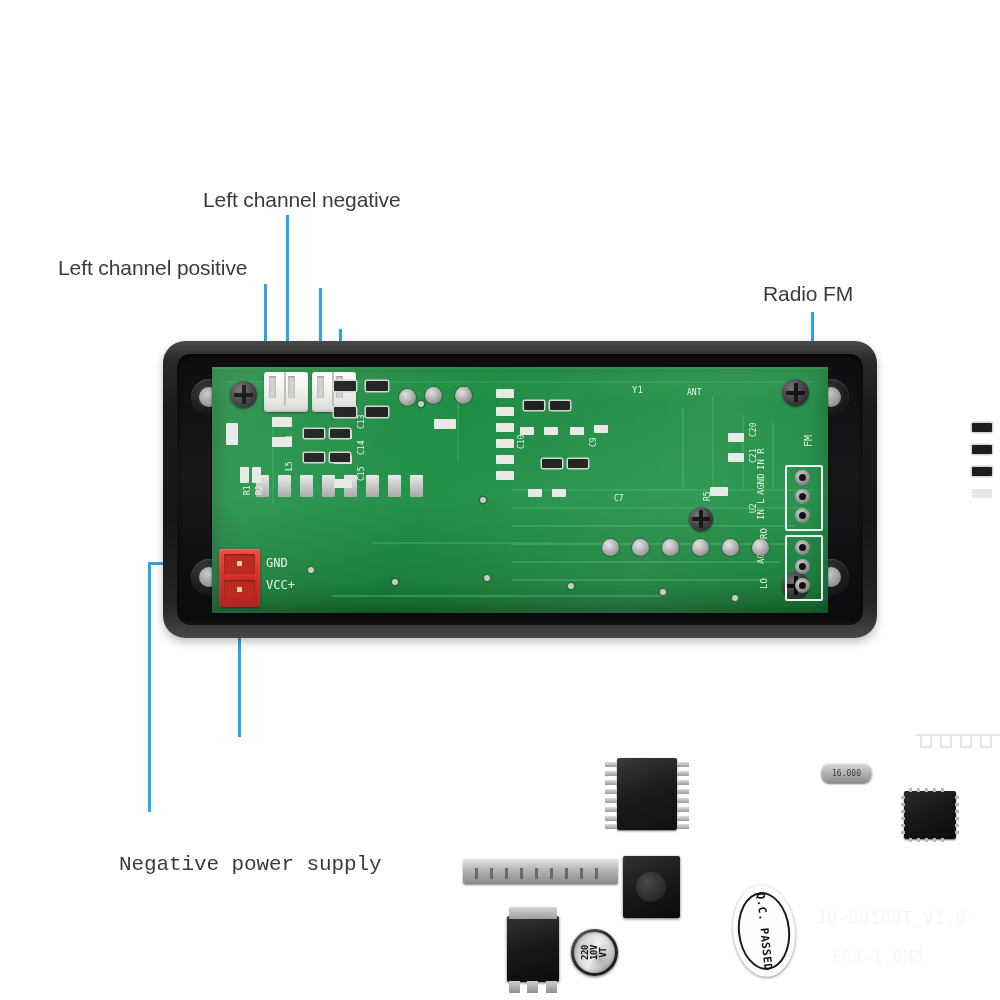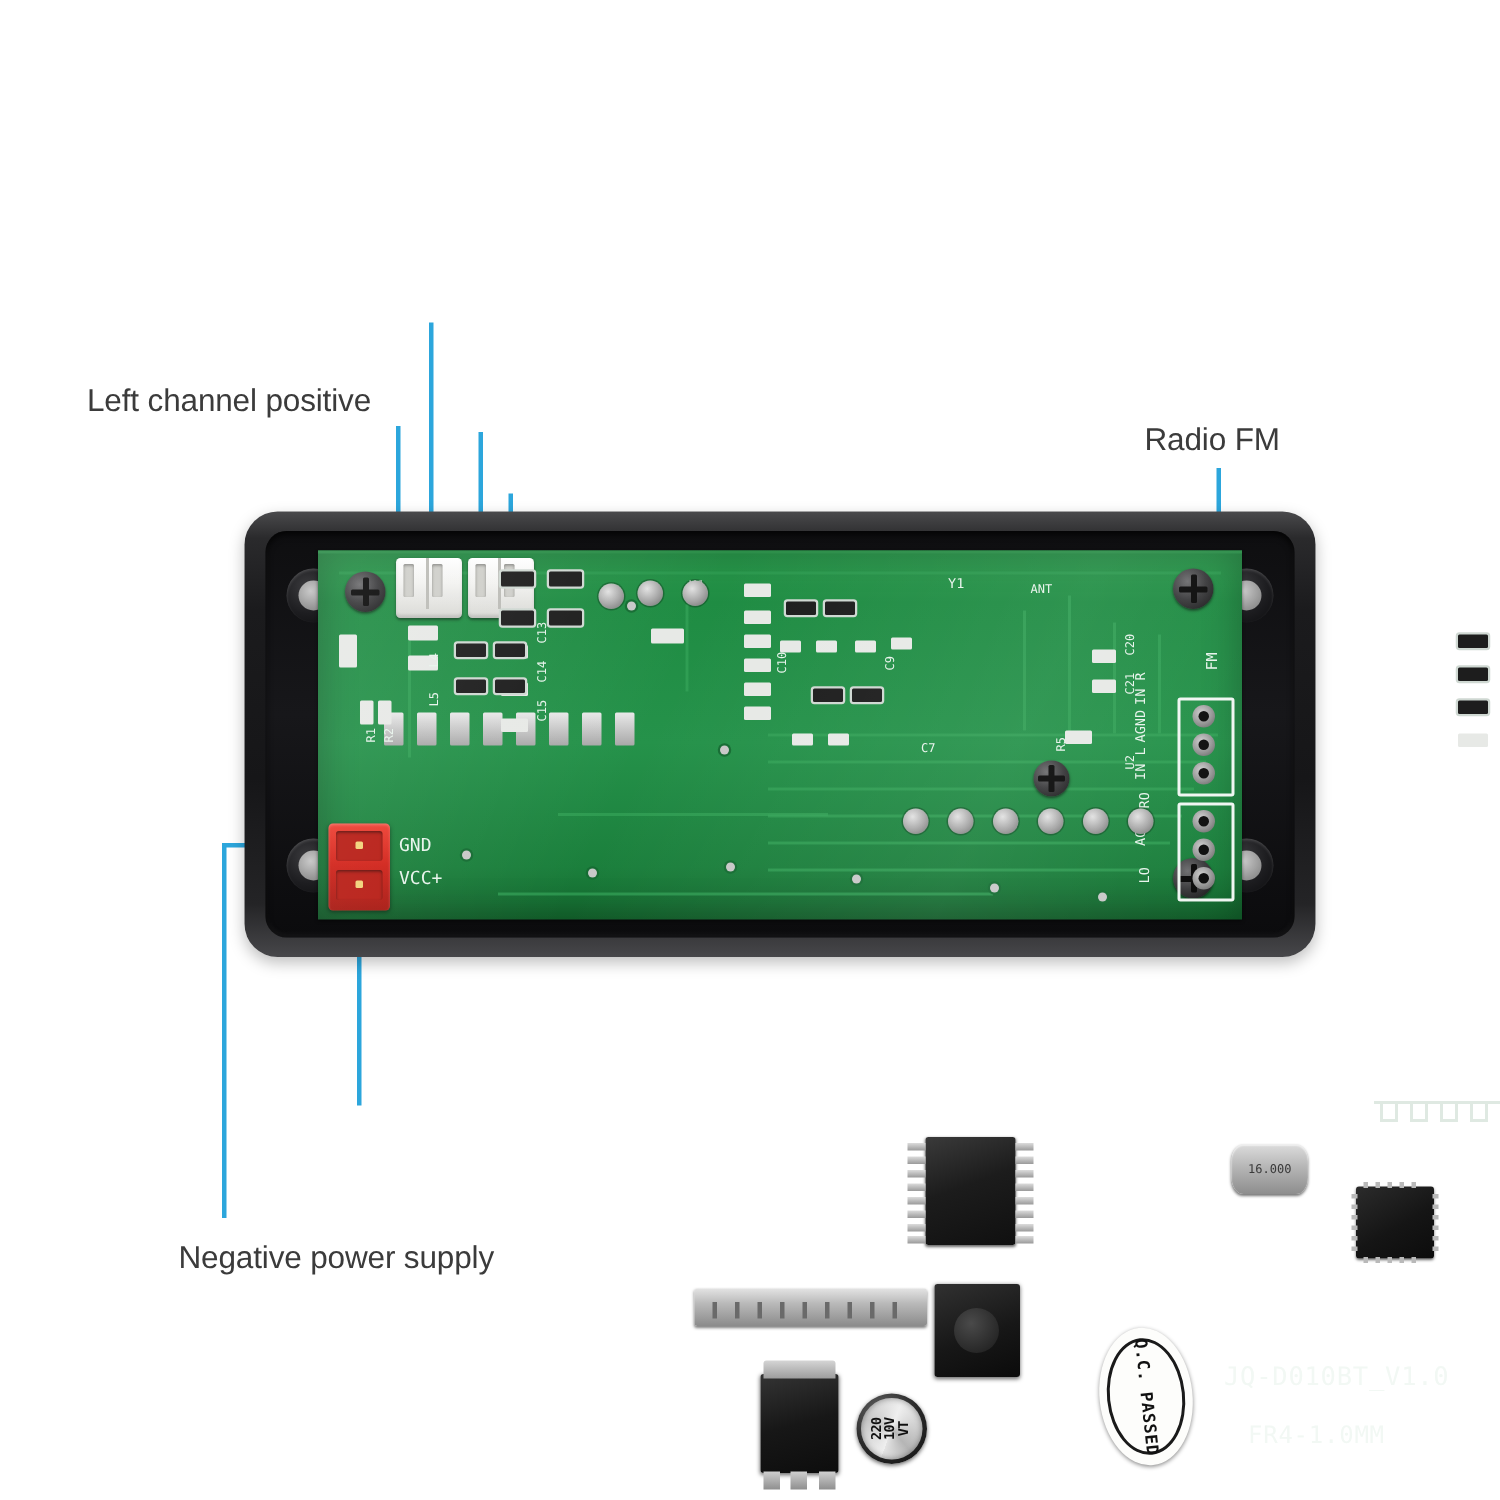--- a/index.html
+++ b/index.html
@@ -117,21 +117,21 @@
   
   .qfn{
     position:absolute;left:692px;top:424px;width:52px;height:48px;
     background:linear-gradient(150deg,#2b2b2b 0%,#151515 55%,#0c0c0c 100%);
     border-radius:2px;box-shadow:0 1px 2px rgba(0,0,0,.6);
   }
   .qfn .nub{position:absolute;background:#b9b9b9;}
 
   
   .xtal{
-    position:absolute;left:609px;top:396px;width:51px;height:33px;
+    position:absolute;left:609px;top:396px;width:51px;height:20px;
     background:linear-gradient(180deg,#dcdcdc 0%,#b6b6b6 45%,#8d8d8d 100%);
     border-radius:8px/11px;
     box-shadow:0 1px 2px rgba(0,0,0,.55), inset 0 1px 1px rgba(255,255,255,.6);
     display:flex;align-items:center;justify-content:center;
   }
   .xtal span{font-size:8px;color:#3a3a3a;font-family:"DejaVu Sans Mono","Liberation Mono",monospace;}
 
   
   .to252{
     position:absolute;left:295px;top:549px;width:52px;height:66px;
@@ -223,29 +223,30 @@
 
   .bigpad{position:absolute;width:17px;height:17px;border-radius:50%;
     background:radial-gradient(circle at 38% 32%,#e2e2e2 0%,#a5a5a5 55%,#6f6f6f 100%);
     box-shadow:0 0 0 1px rgba(0,0,0,.25);}
 </style>
 </head>
 <body>
 
 <div id="stage">
 
+  <div class="label" style="left:203px;top:189px;">Left channel negative</div>
 
   <div class="label" style="left:58px;top:257px;text-align:center;">Left channel positive</div>
 
 
 
   <div class="label" style="left:763px;top:283px;">Radio FM</div>
 
 
-  <div class="label" style="left:119px;top:828px;">Negative power supply</div>
+  <div class="label" style="left:119px;top:854px;font-family:Liberation Mono, monospace;">Negative power supply</div>
 
   <div class="leader v" style="left:286px;top:215px;height:167px;"></div>
 
   <div class="leader v" style="left:264px;top:284px;height:98px;"></div>
 
   <div class="leader v" style="left:319px;top:288px;height:94px;"></div>
 
   <div class="leader v" style="left:339px;top:329px;height:53px;"></div>
 
   <div class="leader v" style="left:811px;top:312px;height:122px;"></div>

